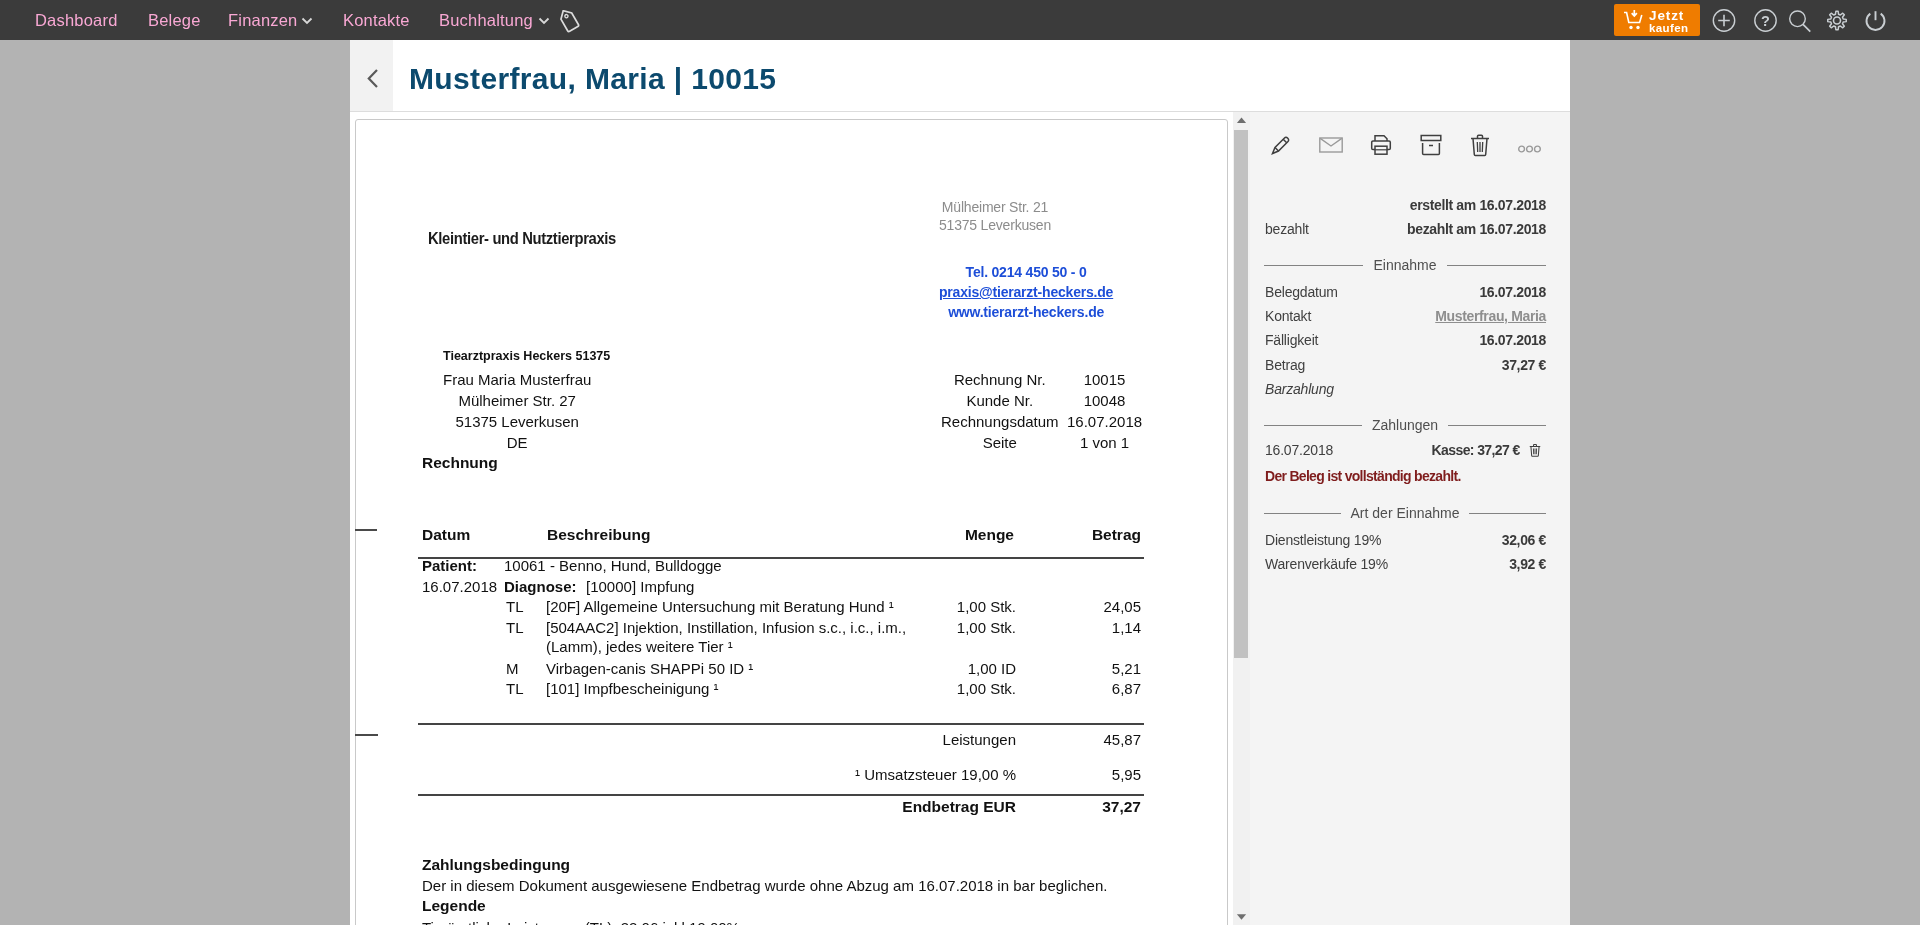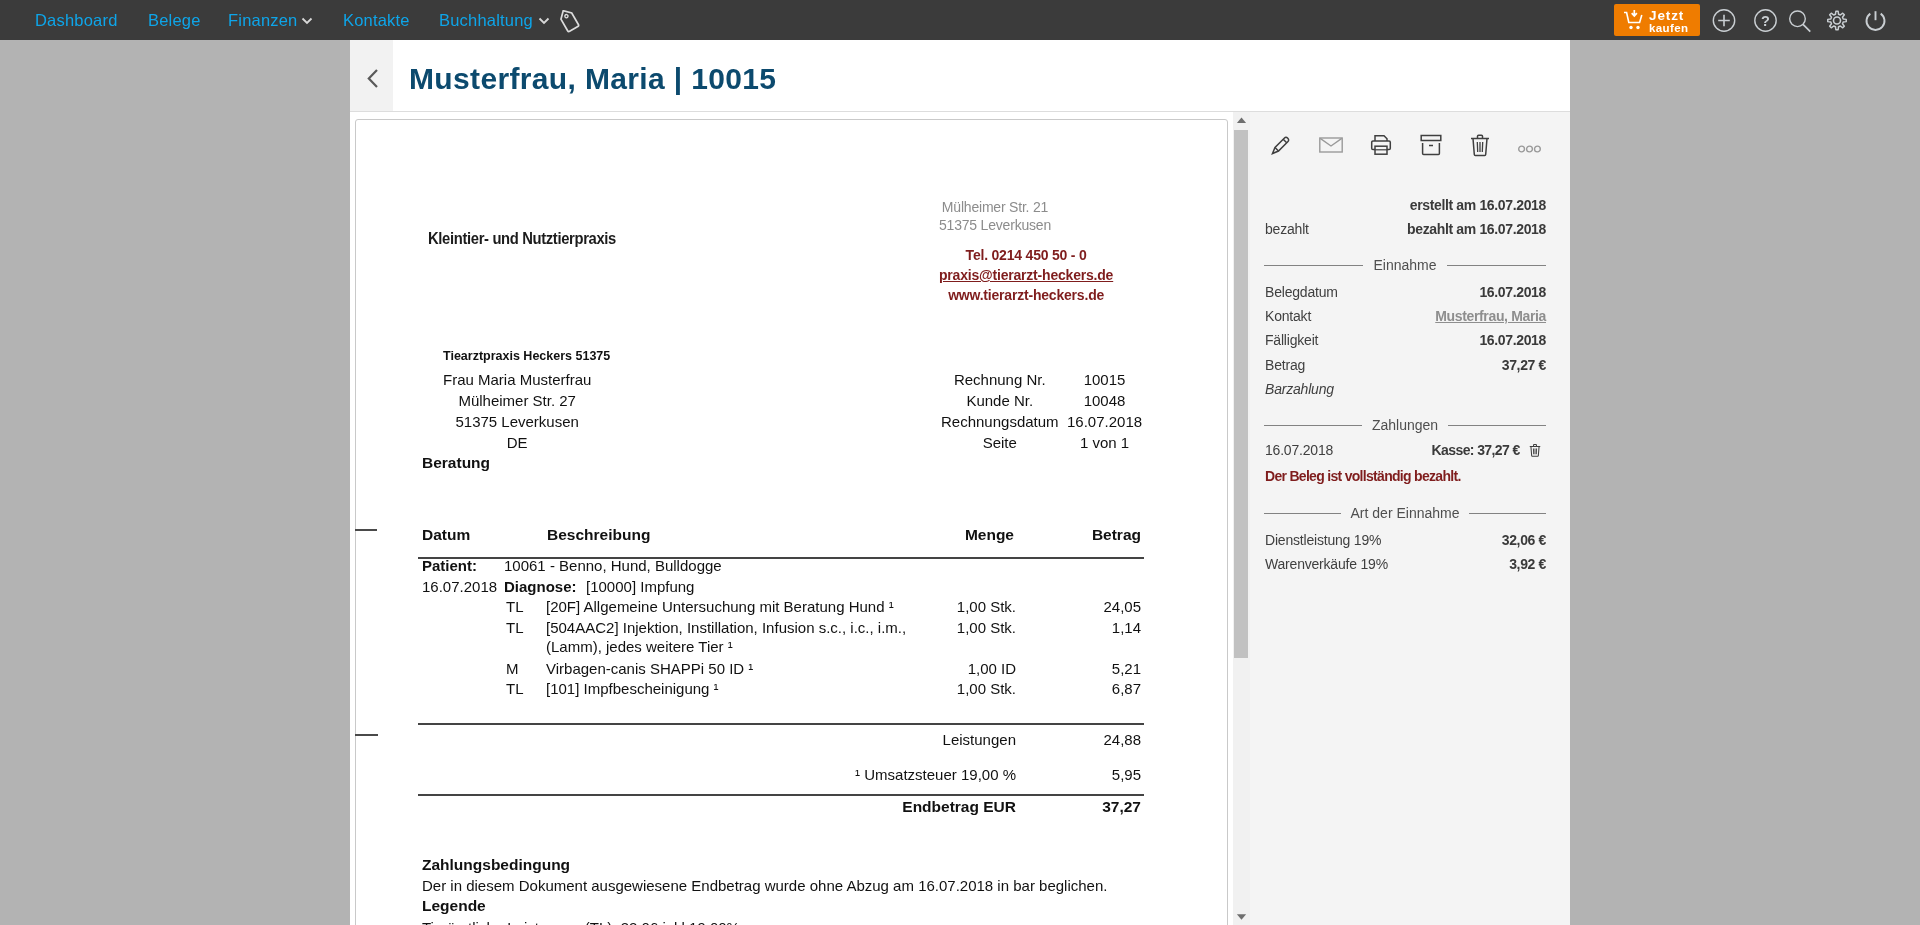--- a/index.html
+++ b/index.html
@@ -1,19 +1,19 @@
 <!DOCTYPE html>
 <html><head>
 <meta charset="utf-8">
 <style>
 * { margin:0; padding:0; box-sizing:border-box; }
 html,body { width:1920px; height:925px; overflow:hidden; background:#b3b3b3;
   font-family:"Liberation Sans", sans-serif; }
 #nav { position:absolute; left:0; top:0; width:1920px; height:40px; background:#3b3b3b; }
-.navitem { position:absolute; top:0; height:47px; line-height:41px; color:#0ea5e9; font-size:16.5px; letter-spacing:0.2px; }
+.navitem { position:absolute; top:0; height:47px; line-height:41px; color:#f9a8d4; font-size:16.5px; letter-spacing:0.2px; }
 #main { position:absolute; left:350px; top:40px; width:1220px; height:885px; background:#f4f4f4; }
 #hdr { position:absolute; left:0; top:0; width:1220px; height:72px; background:#fff; border-bottom:1px solid #ddd; }
 #backbtn { position:absolute; left:0; top:0; width:43px; height:71px; background:#f2f2f2; }
 #title { position:absolute; left:59px; top:22px; font-size:30px; font-weight:bold; color:#0c4a6e; letter-spacing:0.35px; }
 #docwrap { position:absolute; left:0; top:72px; width:900px; height:813px; background:#fff; }
 #docbox { position:absolute; left:5px; top:7px; width:873px; height:1300px; background:#fff;
   border:1px solid #c9c9c9; border-radius:3px; }
 .abs { position:absolute; white-space:nowrap; }
 .b { font-weight:bold; }
 .doc { font-size:15px; color:#111;text-align:center; }
@@ -79,24 +79,24 @@
     <div id="backbtn"></div>
     <svg style="position:absolute; left:16px; top:28px;" width="13" height="21" viewBox="0 0 13 21">
       <path d="M11 2 L2.8 10.5 L11 19" fill="none" stroke="#5a5a5a" stroke-width="2.2"></path>
     </svg>
     <div id="title">Musterfrau, Maria | 10015</div>
   </div>
   <div id="docwrap">
     <div id="docbox">
       <div class="abs b" style="left:72px; top:108.5px; font-size:17px; letter-spacing:-0.4px; color:#1c1c1c; transform:scaleX(0.87); transform-origin:left center;">Kleintier- und Nutztierpraxis</div>
       <div class="abs doc" style="left:583px; top:78px; color:#8c8c8c; font-size:14px; letter-spacing:-0.2px; line-height:18.4px;">Mülheimer Str. 21<br>51375 Leverkusen</div>
-      <div class="abs doc b" style="left:583px; top:125px; font-size:14px; letter-spacing:-0.2px; line-height:20px; color:#7f1d1d;">Tel. 0214 450 50 - 0<br><span style="text-decoration:underline;">praxis@tierarzt-heckers.de</span><br>www.tierarzt-heckers.de</div>
+      <div class="abs doc b" style="left:583px; top:142px; font-size:14px; letter-spacing:-0.2px; line-height:20px; color:#1d4ed8;">Tel. 0214 450 50 - 0<br><span style="text-decoration:underline;">praxis@tierarzt-heckers.de</span><br>www.tierarzt-heckers.de</div>
       <div class="abs doc b" style="left:87px; top:229px; font-size:12.5px;">Tiearztpraxis Heckers 51375</div>
       <div class="abs doc" style="left:87px; top:249px; line-height:21px;">Frau Maria Musterfrau<br>Mülheimer Str. 27<br>51375 Leverkusen<br>DE</div>
-      <div class="abs doc b" style="left:66px; top:333.5px; font-size:15.5px;">Beratung</div>
+      <div class="abs doc b" style="left:66px; top:333.5px; font-size:15.5px;">Rechnung</div>
       <div class="abs doc" style="left:585px; top:249px; line-height:21px;">Rechnung Nr.<br>Kunde Nr.<br>Rechnungsdatum<br>Seite</div>
       <div class="abs doc" style="left:711px; top:249px; line-height:21px;">10015<br>10048<br>16.07.2018<br>1 von 1</div>
 
       <div class="abs doc b" style="left:66px; top:406px; font-size:15.5px;">Datum</div>
       <div class="abs doc b" style="left:191px; top:406px; font-size:15.5px;">Beschreibung</div>
       <div class="abs doc b" style="right:213px; top:406px; font-size:15.5px;">Menge</div>
       <div class="abs doc b" style="right:86px; top:406px; font-size:15.5px;">Betrag</div>
       <div class="abs" style="left:62px; top:436.5px; width:726px; height:2px; background:#444;"></div>
       <div class="abs doc b" style="left:66px; top:437px;">Patient:</div>
       <div class="abs doc" style="left:148px; top:437px;">10061 - Benno, Hund, Bulldogge</div>
@@ -115,21 +115,21 @@
       <div class="abs doc" style="left:150px; top:540px;">M</div>
       <div class="abs doc" style="left:190px; top:540px;">Virbagen-canis SHAPPi 50 ID ¹</div>
       <div class="abs doc" style="right:211px; top:540px;">1,00 ID</div>
       <div class="abs doc" style="right:86px; top:540px;">5,21</div>
       <div class="abs doc" style="left:150px; top:560px;">TL</div>
       <div class="abs doc" style="left:190px; top:560px;">[101] Impfbescheinigung ¹</div>
       <div class="abs doc" style="right:211px; top:560px;">1,00 Stk.</div>
       <div class="abs doc" style="right:86px; top:560px;">6,87</div>
       <div class="abs" style="left:62px; top:602.5px; width:726px; height:2px; background:#444;"></div>
       <div class="abs doc" style="right:211px; top:611px;">Leistungen</div>
-      <div class="abs doc" style="right:86px; top:611px;">24,88</div>
+      <div class="abs doc" style="right:86px; top:611px;">45,87</div>
       <div class="abs doc" style="right:211px; top:646px;">¹ Umsatzsteuer 19,00 %</div>
       <div class="abs doc" style="right:86px; top:646px;">5,95</div>
       <div class="abs" style="left:62px; top:673.5px; width:726px; height:2px; background:#444;"></div>
       <div class="abs doc b" style="right:211px; top:677.5px; font-size:15.5px;">Endbetrag EUR</div>
       <div class="abs doc b" style="right:86px; top:677.5px; font-size:15.5px;">37,27</div>
       <div class="abs doc b" style="left:66px; top:736px; font-size:15.5px;">Zahlungsbedingung</div>
       <div class="abs doc" style="left:66px; top:757px;">Der in diesem Dokument ausgewiesene Endbetrag wurde ohne Abzug am 16.07.2018 in bar beglichen.</div>
       <div class="abs doc b" style="left:66px; top:776.5px; font-size:15.5px;">Legende</div>
       <div class="abs doc" style="left:66px; top:799px;">Tierärztliche Leistungen (TL): 32,06 inkl 19,00%</div>
       <div class="abs" style="left:-1px; top:409px; width:22px; height:2px; background:#4a4a4a;"></div>

